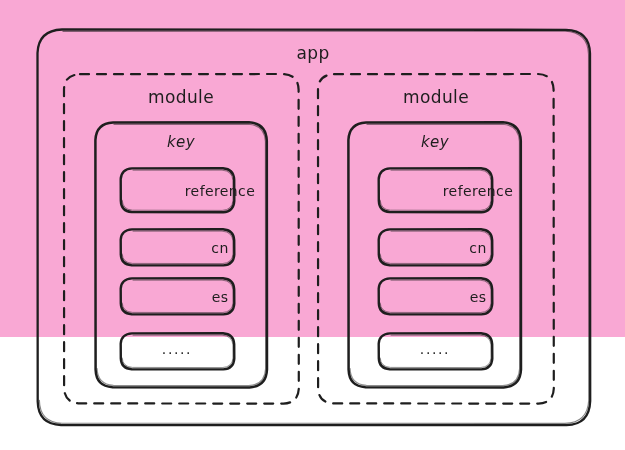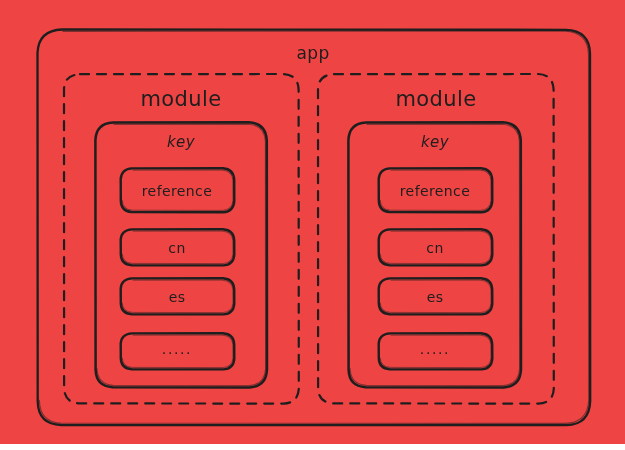--- a/index.html
+++ b/index.html
@@ -10,43 +10,43 @@
   }
   body {
     width: 625px;
     height: 450px;
     font-family: "DejaVu Sans", sans-serif;
     overflow: hidden;
   }
   #canvas {
     position: relative;
     width: 625px;
-    height: 444px;
-    background: #ef4444;
+    height: 337px;
+    background: #f9a8d4;
   }
   #sketch {
     position: absolute;
     left: 0;
     top: 0;
     width: 625px;
     height: 450px;
   }
   .lbl {
     position: absolute;
     color: #1e1e1e;
     font-family: "DejaVu Sans", sans-serif;
     text-align: center;
     white-space: nowrap;
     transform: translateX(-50%);
     letter-spacing: 0.4px;
   }
   .lbl-app      { font-size: 17px; }
-  .lbl-module   { font-size: 21px; }
+  .lbl-module   { font-size: 17px; }
   .lbl-key      { font-size: 15px; font-style: italic; }
-  .lbl-item     { font-size: 14px; }
+  .lbl-item     { font-size: 14px; margin-left: 43px; }
   .lbl-dots     { font-size: 14px; letter-spacing: 1.6px; }
 </style>
 </head>
 <body>
 
 <div id="canvas">
 
   <svg id="sketch" viewBox="0 0 625 450" xmlns="http://www.w3.org/2000/svg" fill="none" stroke="#1e1e1e" stroke-linecap="round" stroke-linejoin="round">
 
     <g stroke-width="2.3">

